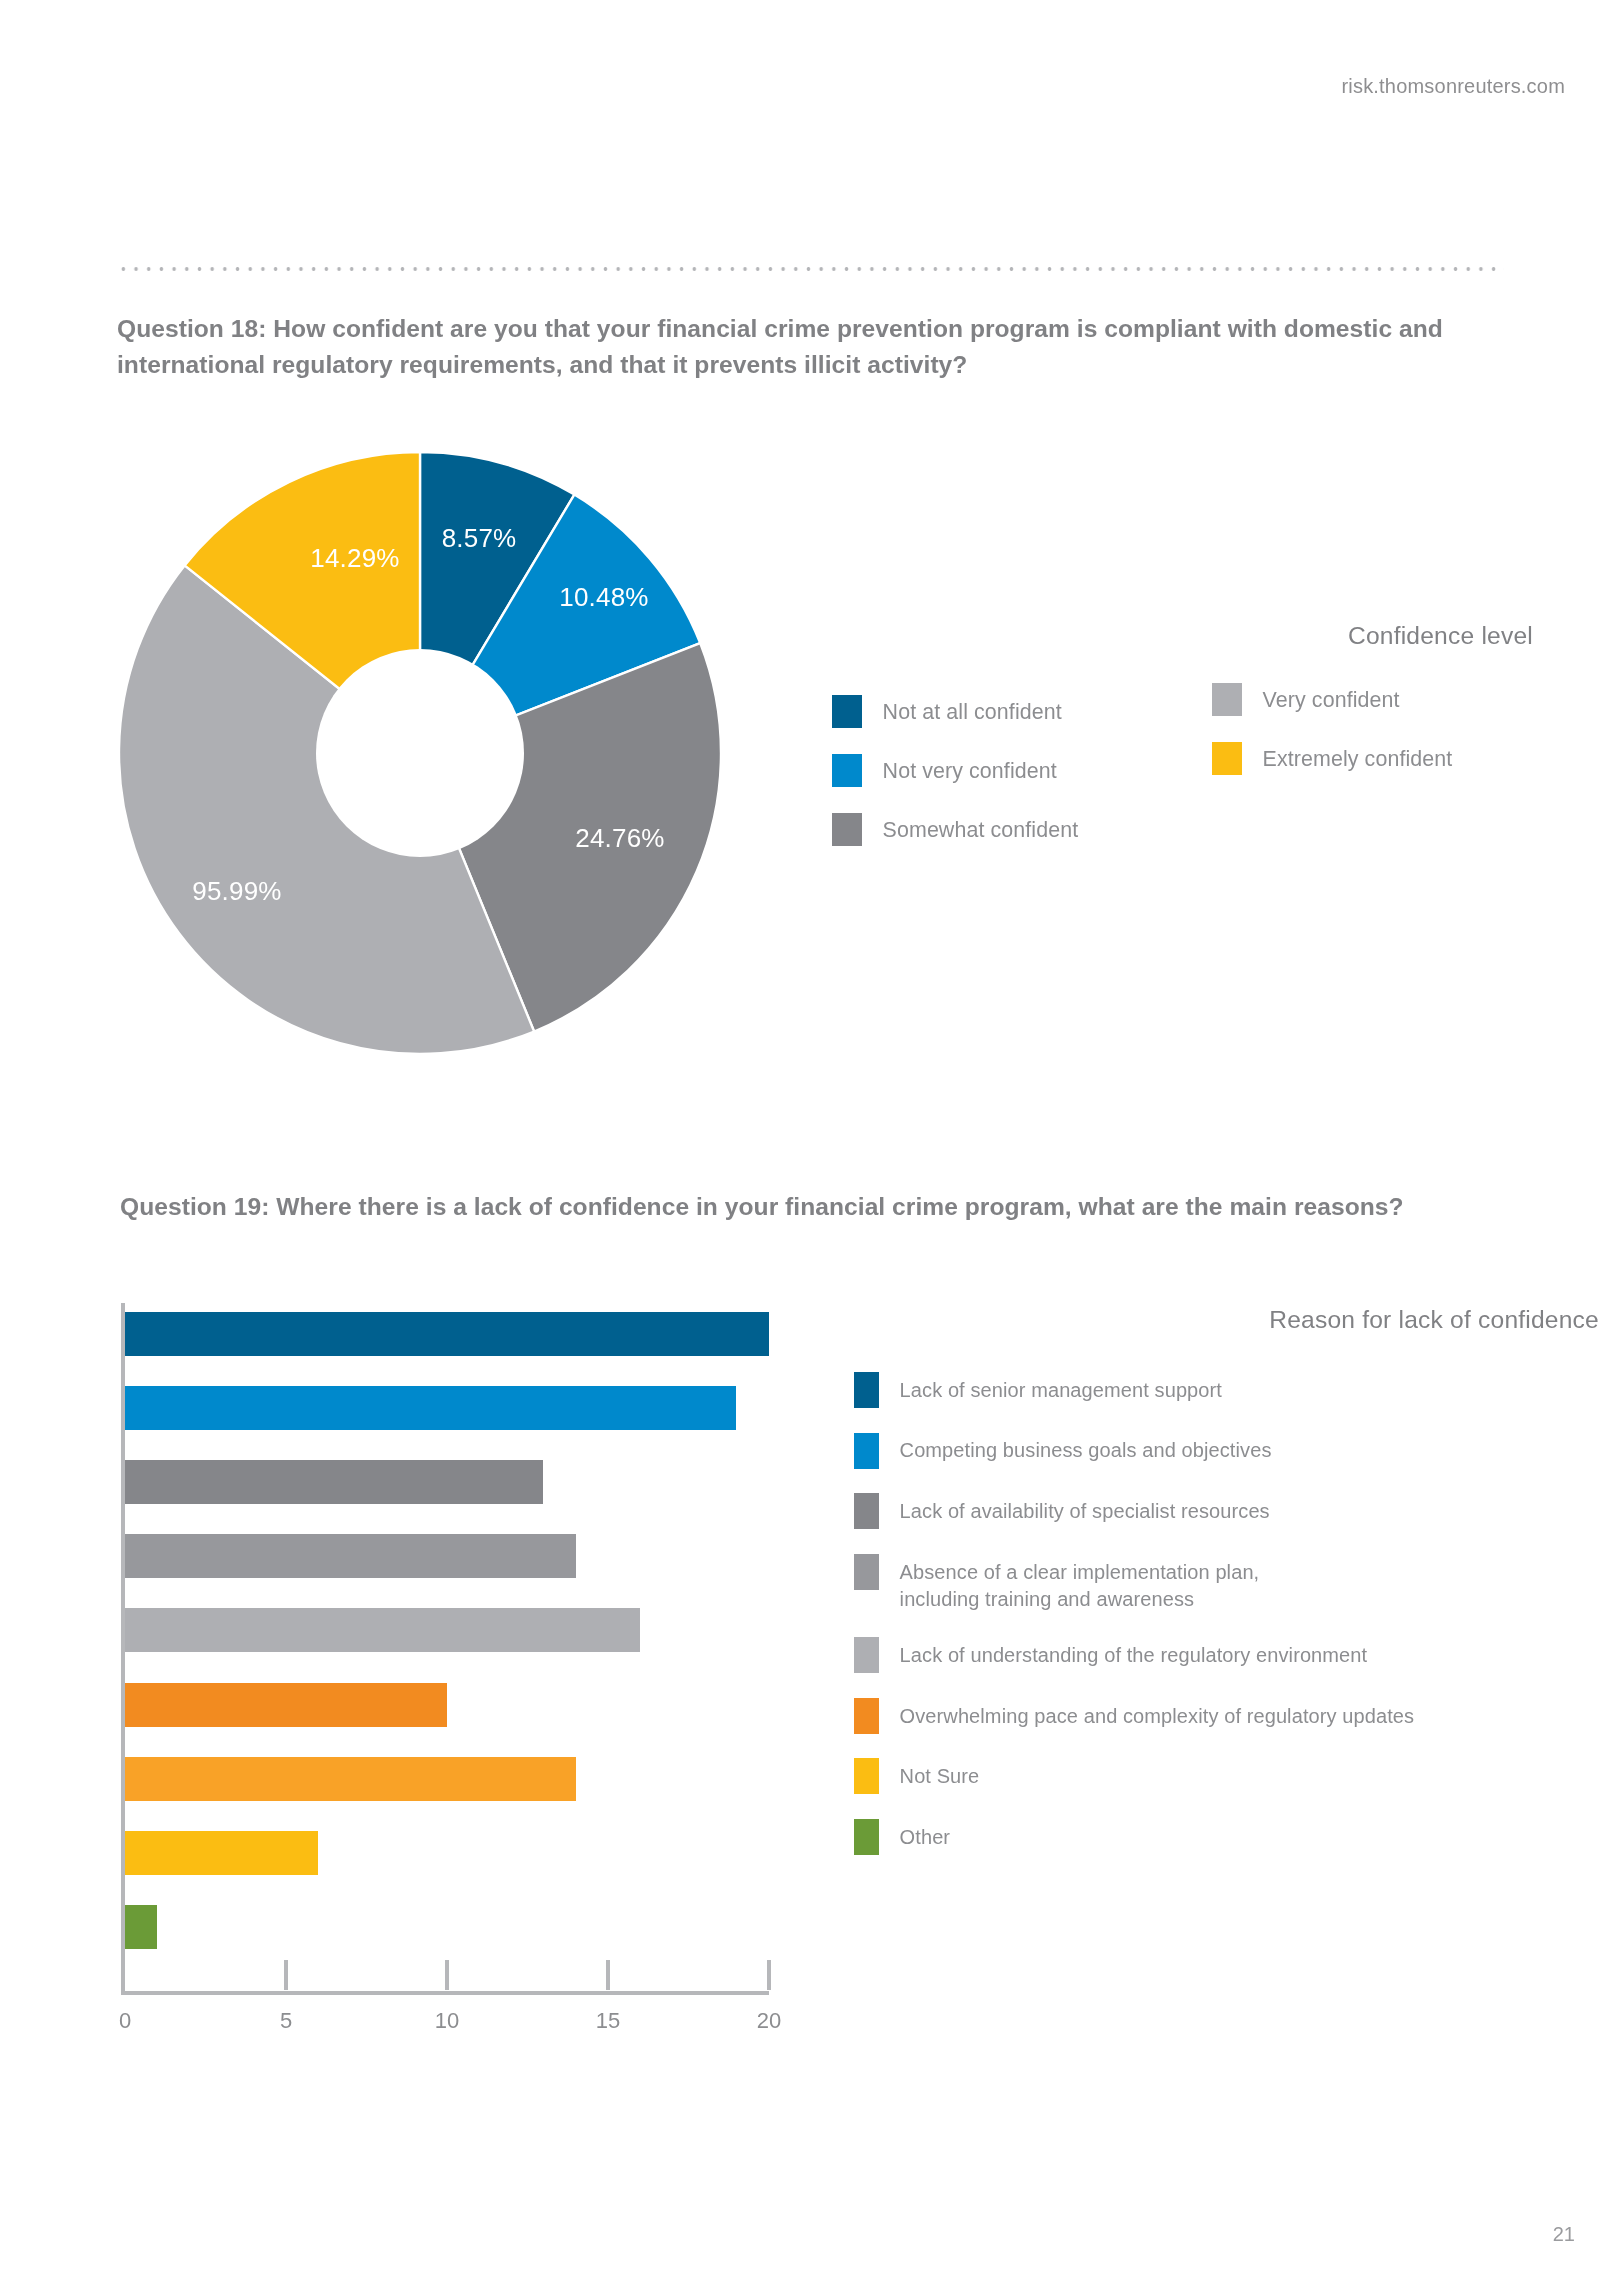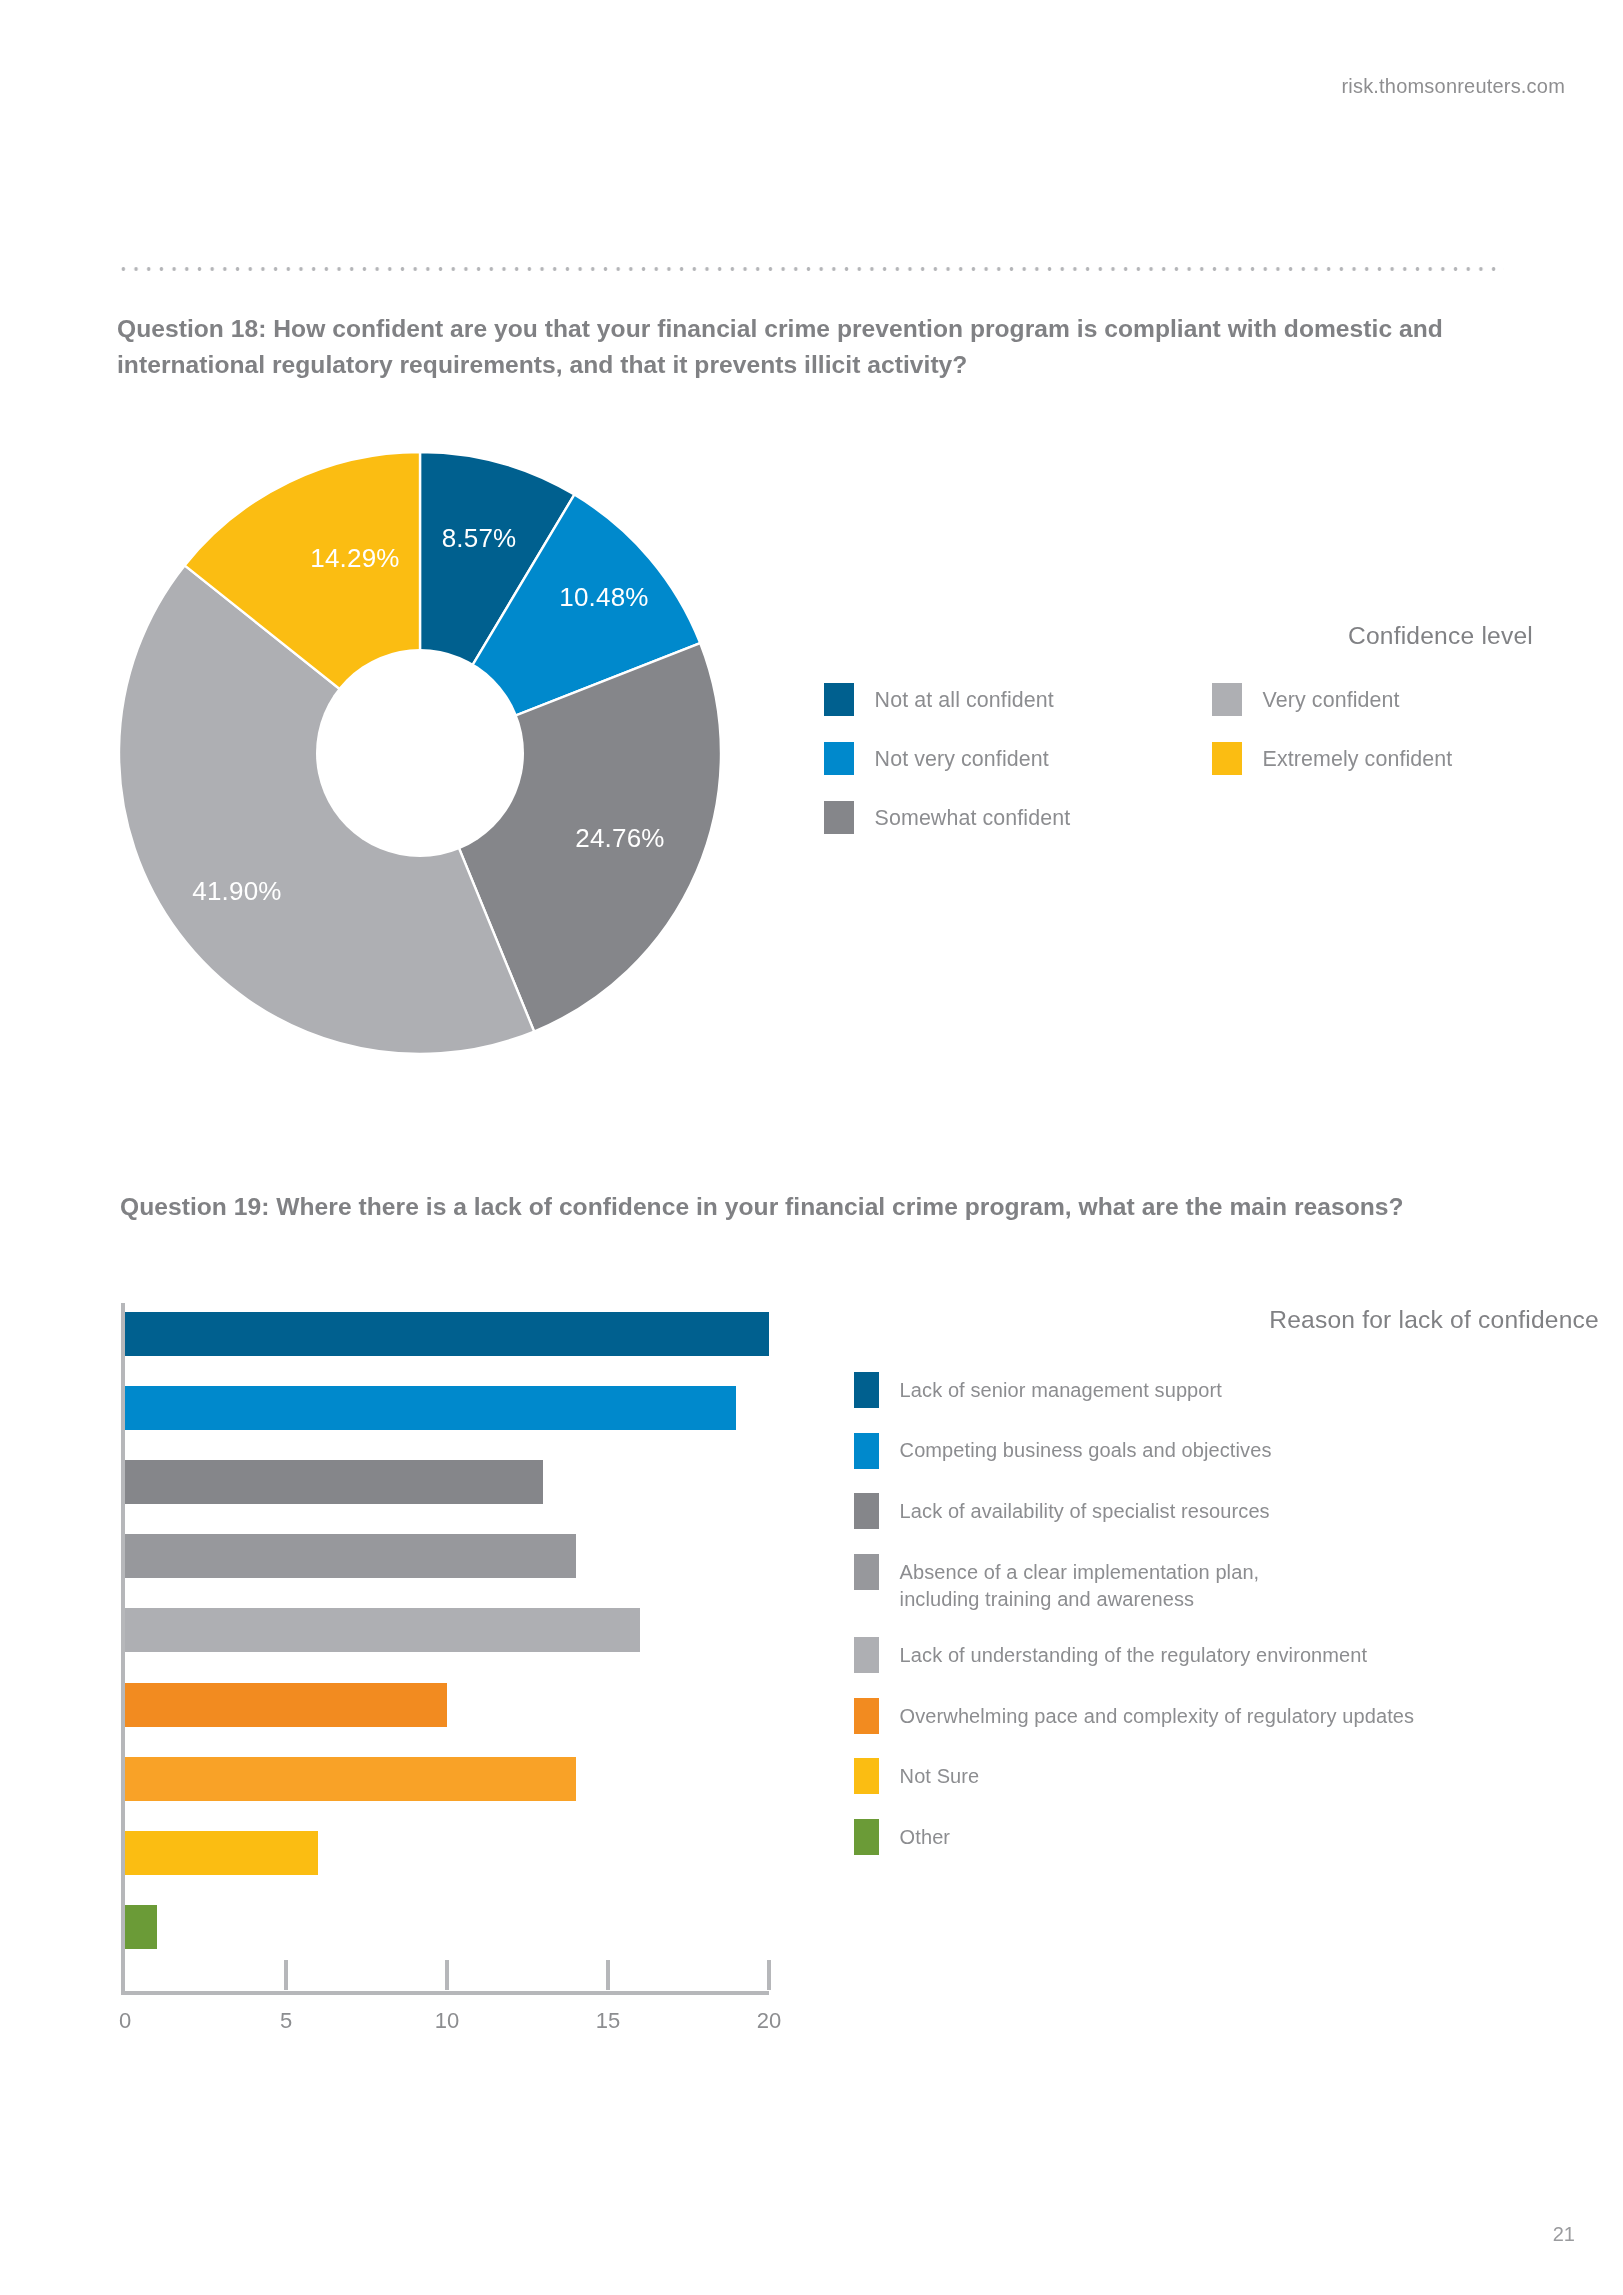--- a/index.html
+++ b/index.html
@@ -116,21 +116,21 @@
     text-align: right;
   }
   .legend-cols {
     position: relative;
     width: 713px;
   }
   .legend-col {
     position: absolute;
     top: 0;
   }
-  .legend-col.left  { left: 4px; }
+  .legend-col.left  { left: 12px; margin-top: 12px; }
   .legend-col.right { left: 392px; }
 
   .legend-row {
     display: flex;
     align-items: flex-start;
     margin-bottom: 26px;
     min-height: 33px;
   }
   .swatch {
     width: 30px;
@@ -245,21 +245,21 @@
         <path d="M 380 380 L 574.8724440393992 53.77196540746036 A 380 380 0 0 1 733.7527893844356 241.22333048119663 Z" fill="#0089CC" stroke="#ffffff" stroke-width="3"></path>
         <path d="M 380 380 L 733.7527893844356 241.22333048119663 A 380 380 0 0 1 524.0951554284388 731.6199456544723 Z" fill="#85868A" stroke="#ffffff" stroke-width="3"></path>
         <path d="M 380 380 L 524.0951554284388 731.6199456544723 A 380 380 0 0 1 82.84024811666853 143.15388569656275 Z" fill="#AEAFB3" stroke="#ffffff" stroke-width="3"></path>
         <path d="M 380 380 L 82.84024811666853 143.15388569656275 A 380 380 0 0 1 379.99999999999994 0 Z" fill="#FBBD12" stroke="#ffffff" stroke-width="3"></path>
       </svg>
     <div class="donut-hole"></div>
     <div id="donut-labels">
         <div class="slice-label" style="left: 360px; top: 86px;">8.57%</div>
         <div class="slice-label" style="left: 485px; top: 145px;">10.48%</div>
         <div class="slice-label" style="left: 501px; top: 386px;">24.76%</div>
-        <div class="slice-label" style="left: 118px; top: 439px;">41.90%</div>
+        <div class="slice-label" style="left: 118px; top: 439px;">95.99%</div>
         <div class="slice-label" style="left: 224px; top: 106px; margin-left: 12px;">14.29%</div>
       </div>
   </div>
 
   <div class="legend-donut">
     <div class="legend-title">Confidence level</div>
     <div class="legend-cols">
       <div class="legend-col left" id="donut-legend-left">
           <div class="legend-row">
             <span class="swatch" style="background: rgb(0, 96, 143);"></span>

